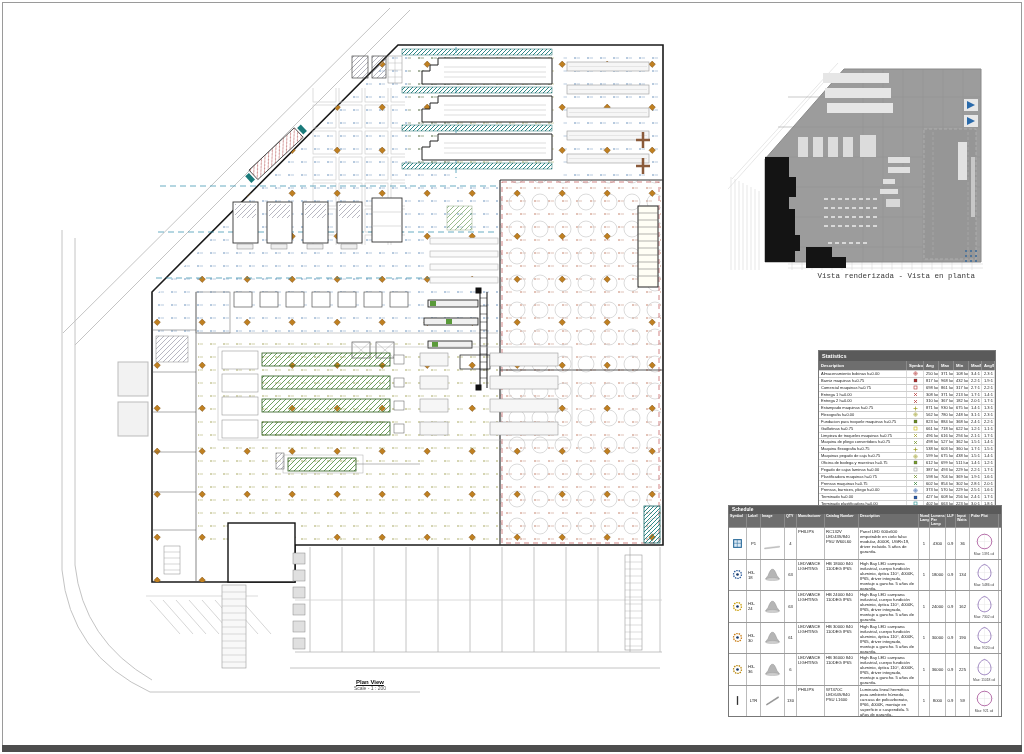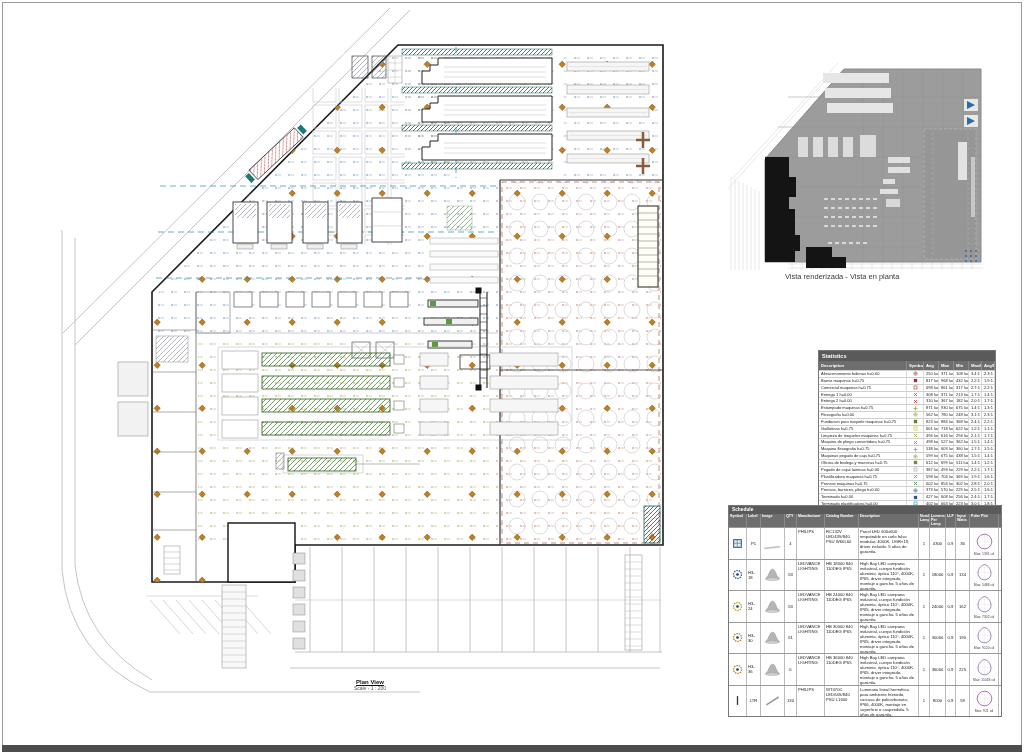--- a/index.html
+++ b/index.html
@@ -3,22 +3,22 @@
 <meta charset="utf-8">
 <style>
   html,body{margin:0;padding:0;background:#e8e8e8;}
   .sheet{position:relative;width:1024px;height:754px;background:#ffffff;overflow:hidden;
          font-family:"Liberation Sans",sans-serif;}
   .frame{position:absolute;inset:2px;border:1px solid #9a9a9a;pointer-events:none;}
   .bottombar{position:absolute;left:2px;right:2px;bottom:2px;height:7px;background:#4d4d4d;}
   svg{display:block;}
   .plan-svg{position:absolute;left:40px;top:0;}
   .render-box{position:absolute;left:728px;top:57px;width:258px;height:213px;}
-  .render-caption{position:absolute;left:785px;top:272px;width:190px;text-align:left;
-                  font-size:7.5px;color:#3a3a3a;}
+  .render-caption{position:absolute;left:785px;top:272px;width:190px;text-align:right;
+                  font-size:7.5px;color:#3a3a3a;font-family:Liberation Mono, monospace;}
   .plan-title{position:absolute;left:300px;top:679px;width:140px;text-align:center;}
   .plan-title .t1{font-size:6px;font-weight:bold;text-decoration:underline;color:#111;}
   .plan-title .t2{font-size:5px;color:#555;}
   
   .stats{position:absolute;left:818px;top:350px;width:176px;border:1px solid #777;background:#fff;}
   .stats .titlebar{height:10px;background:#5a5a5a;color:#fff;font-size:5.5px;font-weight:bold;
                    line-height:10px;padding-left:3px;}
   .stats .hrow,.stats .row{display:grid;grid-template-columns:88px 17px 15px 15px 15px 13px 13px;}
   .stats .hrow{background:#6e6e6e;color:#fff;height:9px;}
   .stats .hrow div{font-size:4.2px;font-weight:bold;line-height:9px;padding-left:2px;

